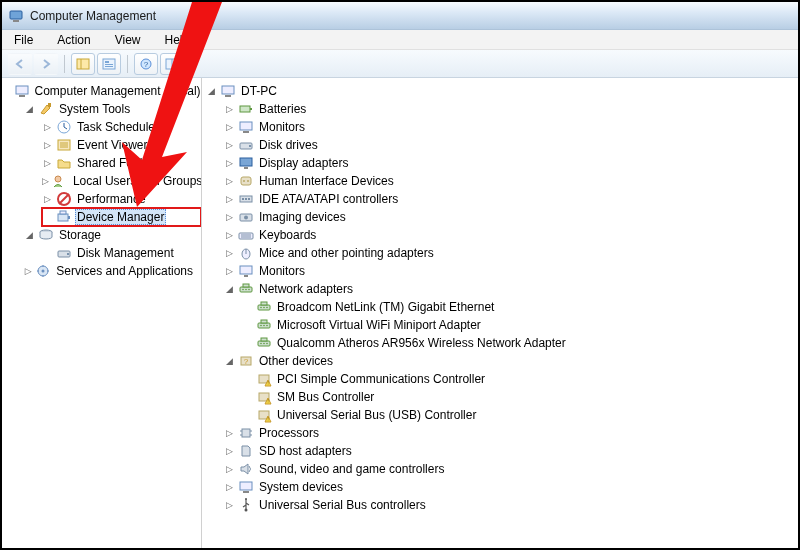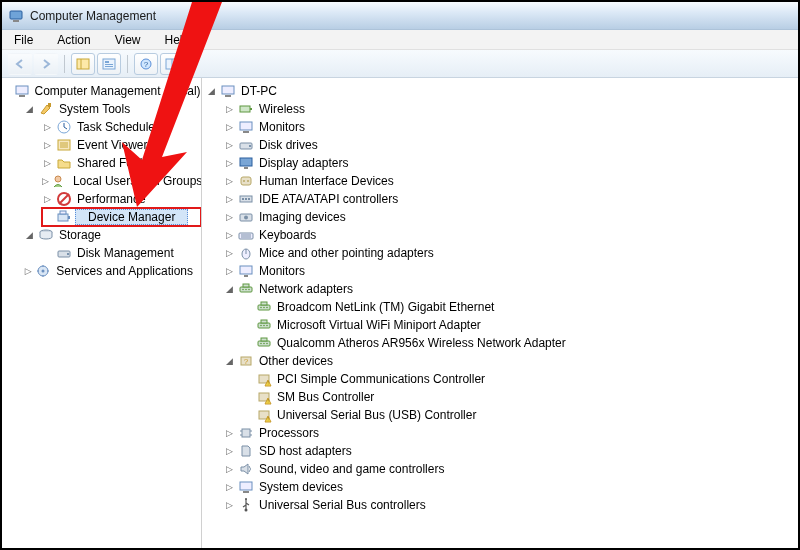--- a/index.html
+++ b/index.html
@@ -83,21 +83,21 @@
     display:flex; align-items:center; justify-content:center;
     color:#666;
     font-size:9px;
   }
   .expander.blank { visibility:hidden; }
   .nodeicon { width:16px; height:16px; flex:0 0 16px; display:flex; align-items:center; justify-content:center; }
   .nodelabel { padding:1px 2px; }
   .selected > .row .nodelabel {
     background:#d3e5f8;
     border:1px dotted #5a8fd8;
-    padding:0 12px;
+    padding:0 1px;
   }
   
   .selected.highlight > .row {
     outline:2px solid #e11919;
     outline-offset:-1px;
   }
   
   .arrow {
     position:absolute;
     pointer-events:none;
@@ -332,21 +332,21 @@
           <ul id="devcats">
               <li class="node">
                 <div class="row">
                   <span class="expander">▷</span>
                   <span class="nodeicon">
                     <svg width="16" height="16">
                       <rect x="2" y="5" width="10" height="6" fill="#cfe6c8" stroke="#5e9840"></rect>
                       <rect x="12" y="7" width="2" height="2" fill="#5e9840"></rect>
                     </svg>
                   </span>
-                  <span class="nodelabel">Wireless</span>
+                  <span class="nodelabel">Batteries</span>
                 </div>
               </li>
               <li class="node">
                 <div class="row">
                   <span class="expander">▷</span>
                   <span class="nodeicon">
                     <svg width="16" height="16">
                       <rect x="2" y="3" width="12" height="8" fill="#eef" stroke="#6a8fbf"></rect>
                       <rect x="5" y="12" width="6" height="2" fill="#888"></rect>
                     </svg>

